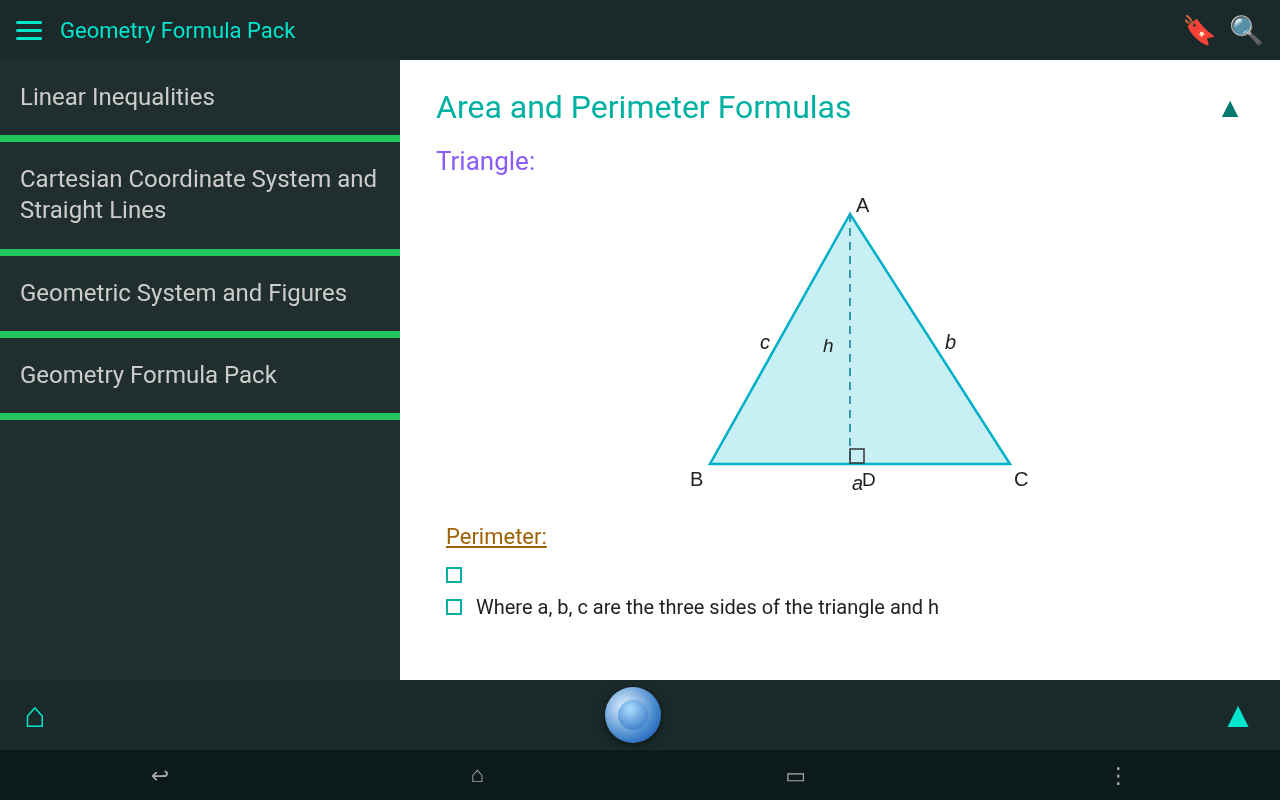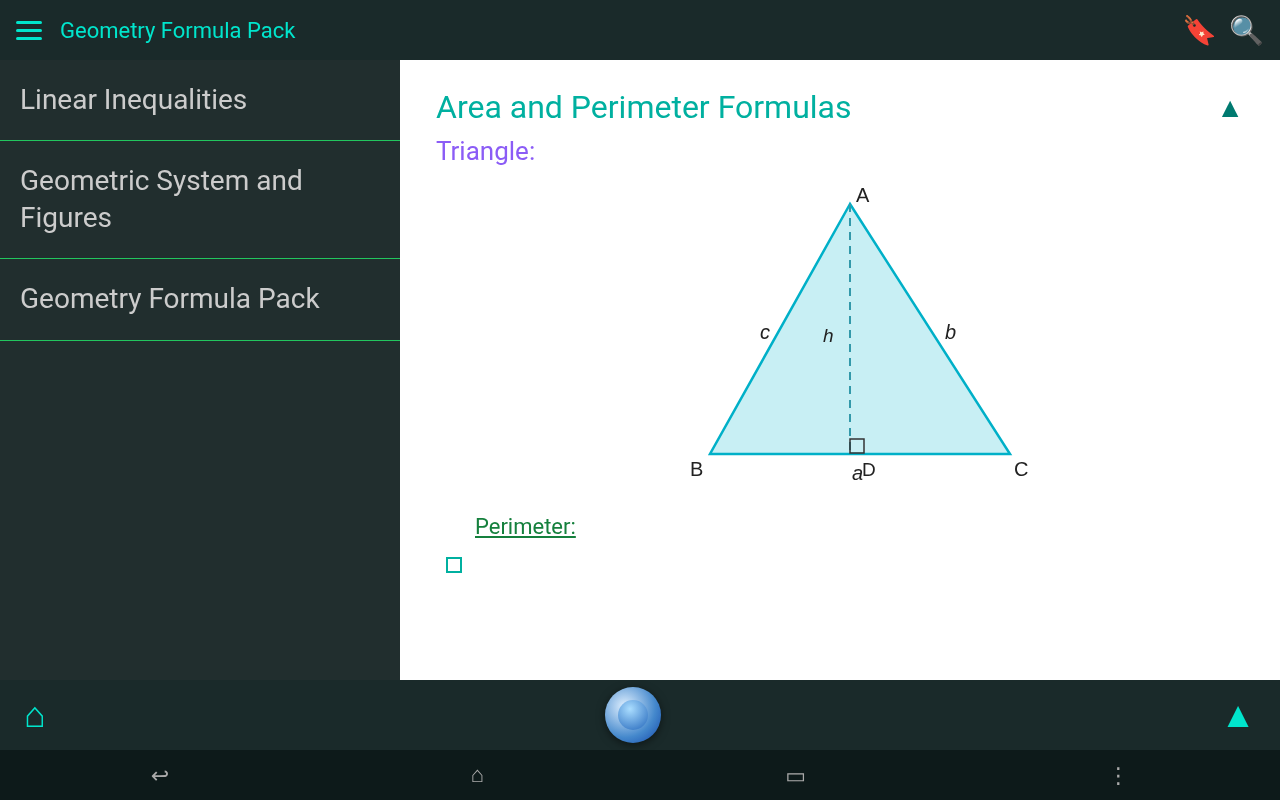--- a/index.html
+++ b/index.html
@@ -68,43 +68,43 @@
     .sidebar {
       width: 400px;
       background: #212e2e;
       flex-shrink: 0;
       display: flex;
       flex-direction: column;
       overflow-y: auto;
     }
     .sidebar-item {
       padding: 22px 20px;
-      border-bottom: 1px solid #22c55e;
+      border-bottom: 7px solid #22c55e;
       color: #cccccc;
-      font-size: 28px;
+      font-size: 24px;
       font-weight: 400;
       cursor: pointer;
       line-height: 1.3;
     }
 
     
     .content {
       flex: 1;
       background: #ffffff;
       overflow-y: auto;
       position: relative;
     }
     .content-inner {
       padding: 28px 36px;
     }
     .content-header {
       display: flex;
       align-items: center;
       justify-content: space-between;
-      margin-bottom: 10px;
+      margin-bottom: 20px;
     }
     .section-title {
       color: #00b0a0;
       font-size: 32px;
       font-weight: 400;
     }
     .collapse-arrow {
       color: #007a70;
       font-size: 28px;
     }
@@ -123,23 +123,22 @@
     }
 
     
     .perimeter-section {
       padding: 0 10px;
     }
     .perimeter-title {
       font-size: 22px;
       font-weight: 400;
       text-decoration: underline;
-      color: #15803d;
+      color: #a16207;
       margin-bottom: 14px;
-      margin-left: 29px;
     }
     .formula-item {
       display: flex;
       align-items: flex-start;
       gap: 14px;
       margin-bottom: 12px;
       font-size: 20px;
       color: #222;
     }
     .bullet-square {
@@ -219,20 +218,23 @@
     <span class="bookmark-icon">🔖</span>
     <span class="search-icon">🔍</span>
   </div>
 </div>
 
 <div class="main-area">
 
   <div class="sidebar">
     <div class="sidebar-item">
       <span>Linear Inequalities</span>
+    </div>
+    <div class="sidebar-item">
+      <span>Cartesian Coordinate System and Straight Lines</span>
     </div>
     <div class="sidebar-item">
       <span>Geometric System and Figures</span>
     </div>
     <div class="sidebar-item">
       <span>Geometry Formula Pack</span>
     </div>
   </div>
 
   <div class="content">
@@ -268,20 +270,24 @@
 
           <text x="193" y="158" font-size="19" fill="#222" font-family="Arial" font-style="italic">h</text>
         </svg>
       </div>
 
       <div class="perimeter-section">
         <div class="perimeter-title">Perimeter:</div>
         <div class="formula-item">
           <div class="bullet-square"></div>
         </div>
+        <div class="formula-item">
+          <div class="bullet-square"></div>
+          <span>Where a, b, c are the three sides of the triangle and h</span>
+        </div>
       </div>
     </div>
   </div>
 </div>
 
 <div class="bottom-bar">
   <span class="home-icon">⌂</span>
   <div class="center-logo">
     <div class="center-logo-inner"></div>
   </div>

